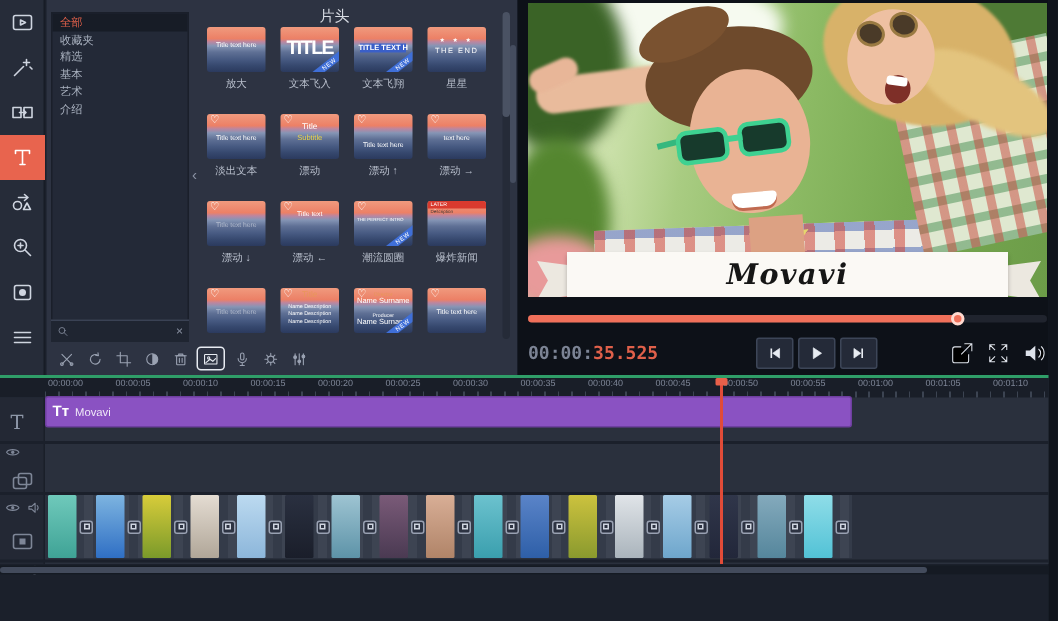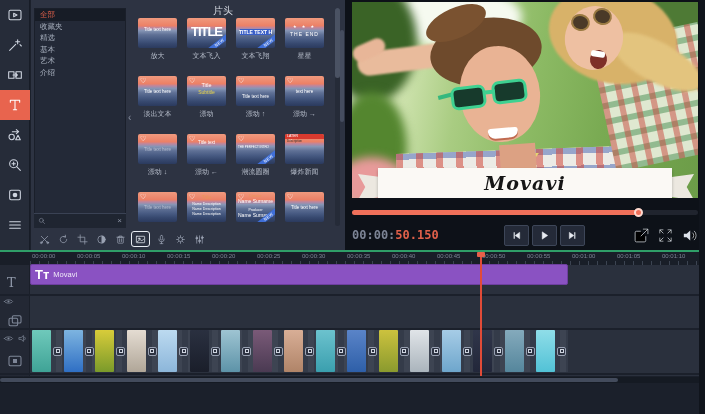--- a/index.html
+++ b/index.html
@@ -130,21 +130,21 @@
   #ruler-labels span{flex:none;width:45px;font-size:6px;color:#7d8596;}
   #ruler-ticks{position:absolute;left:30px;right:0;bottom:0;height:4px;
     background:repeating-linear-gradient(90deg,#3c4452 0 1px,transparent 1px 9px);}
   #headcol{position:absolute;left:0;top:13px;width:30px;height:111px;background:#232834;border-right:1px solid #1a1f29;}
   .trow-sep{position:absolute;left:0;width:705px;height:2px;background:#1b202b;}
   .th-ic{position:absolute;}
   .th-ic svg{stroke:#7e8697;}
   #t-title-ic{left:7px;top:10px;font-family:"DejaVu Serif",serif;font-size:13px;color:#8e97a8;}
   
   #title-clip{position:absolute;left:30px;top:12px;width:538px;height:21px;background:#8a52c2;border:1px solid #6e3fa0;border-radius:2px;display:flex;align-items:center;padding-left:4px;cursor:pointer;}
-  #title-clip .tt{font-size:13px;font-weight:bold;color:#fff;margin-right:4px;}
+  #title-clip .tt{font-size:10px;font-weight:bold;color:#fff;margin-right:4px;}
   #title-clip .tn{font-size:7.5px;color:#f0eaf8;}
   
   #clips{position:absolute;left:32px;top:78px;height:42px;display:flex;
     background:repeating-linear-gradient(90deg,#3d4452 0 6px,#343b49 6px 12px);}
   .clip{flex:none;width:31.5px;height:42px;display:flex;align-items:center;cursor:pointer;}
   .clip .ph{width:19px;height:42px;flex:none;border-radius:1px;}
   .clip .tbox{margin-left:2px;width:9px;height:9px;border:1px solid #99a1b2;border-radius:2px;background:#2d3342;display:flex;align-items:center;justify-content:center;}
   .clip .tbox i{display:block;width:4px;height:4px;border:1px solid #cfd5e0;}
   #playhead{position:absolute;left:480px;top:0;width:2px;height:124px;background:#e14b38;z-index:9;}
   #playhead::before{content:"";position:absolute;left:-3px;top:0;width:8px;height:5px;background:#e8604a;border-radius:1px;}
@@ -598,21 +598,21 @@
       <div id="ribbon-r"></div>
       <div id="ribbon">
         <span id="wm-text">Movavi</span>
       </div>
     </div>
     <div id="seek">
       <div id="seek-fill" style="width:83%"></div>
       <div id="seek-dot" style="left:calc(83% - 5px)"></div>
     </div>
     <div id="transport">
-      <span id="timecode"><span>00:00:</span><b>50.150</b></span>
+      <span id="timecode"><span>00:00:</span><b>35.525</b></span>
       <span id="tbtns">
         <span class="tbtn">
             <svg>
               <use href="#i-prev"></use>
             </svg>
           </span>
         <span class="tbtn">
             <svg>
               <use href="#i-play"></use>
             </svg>

